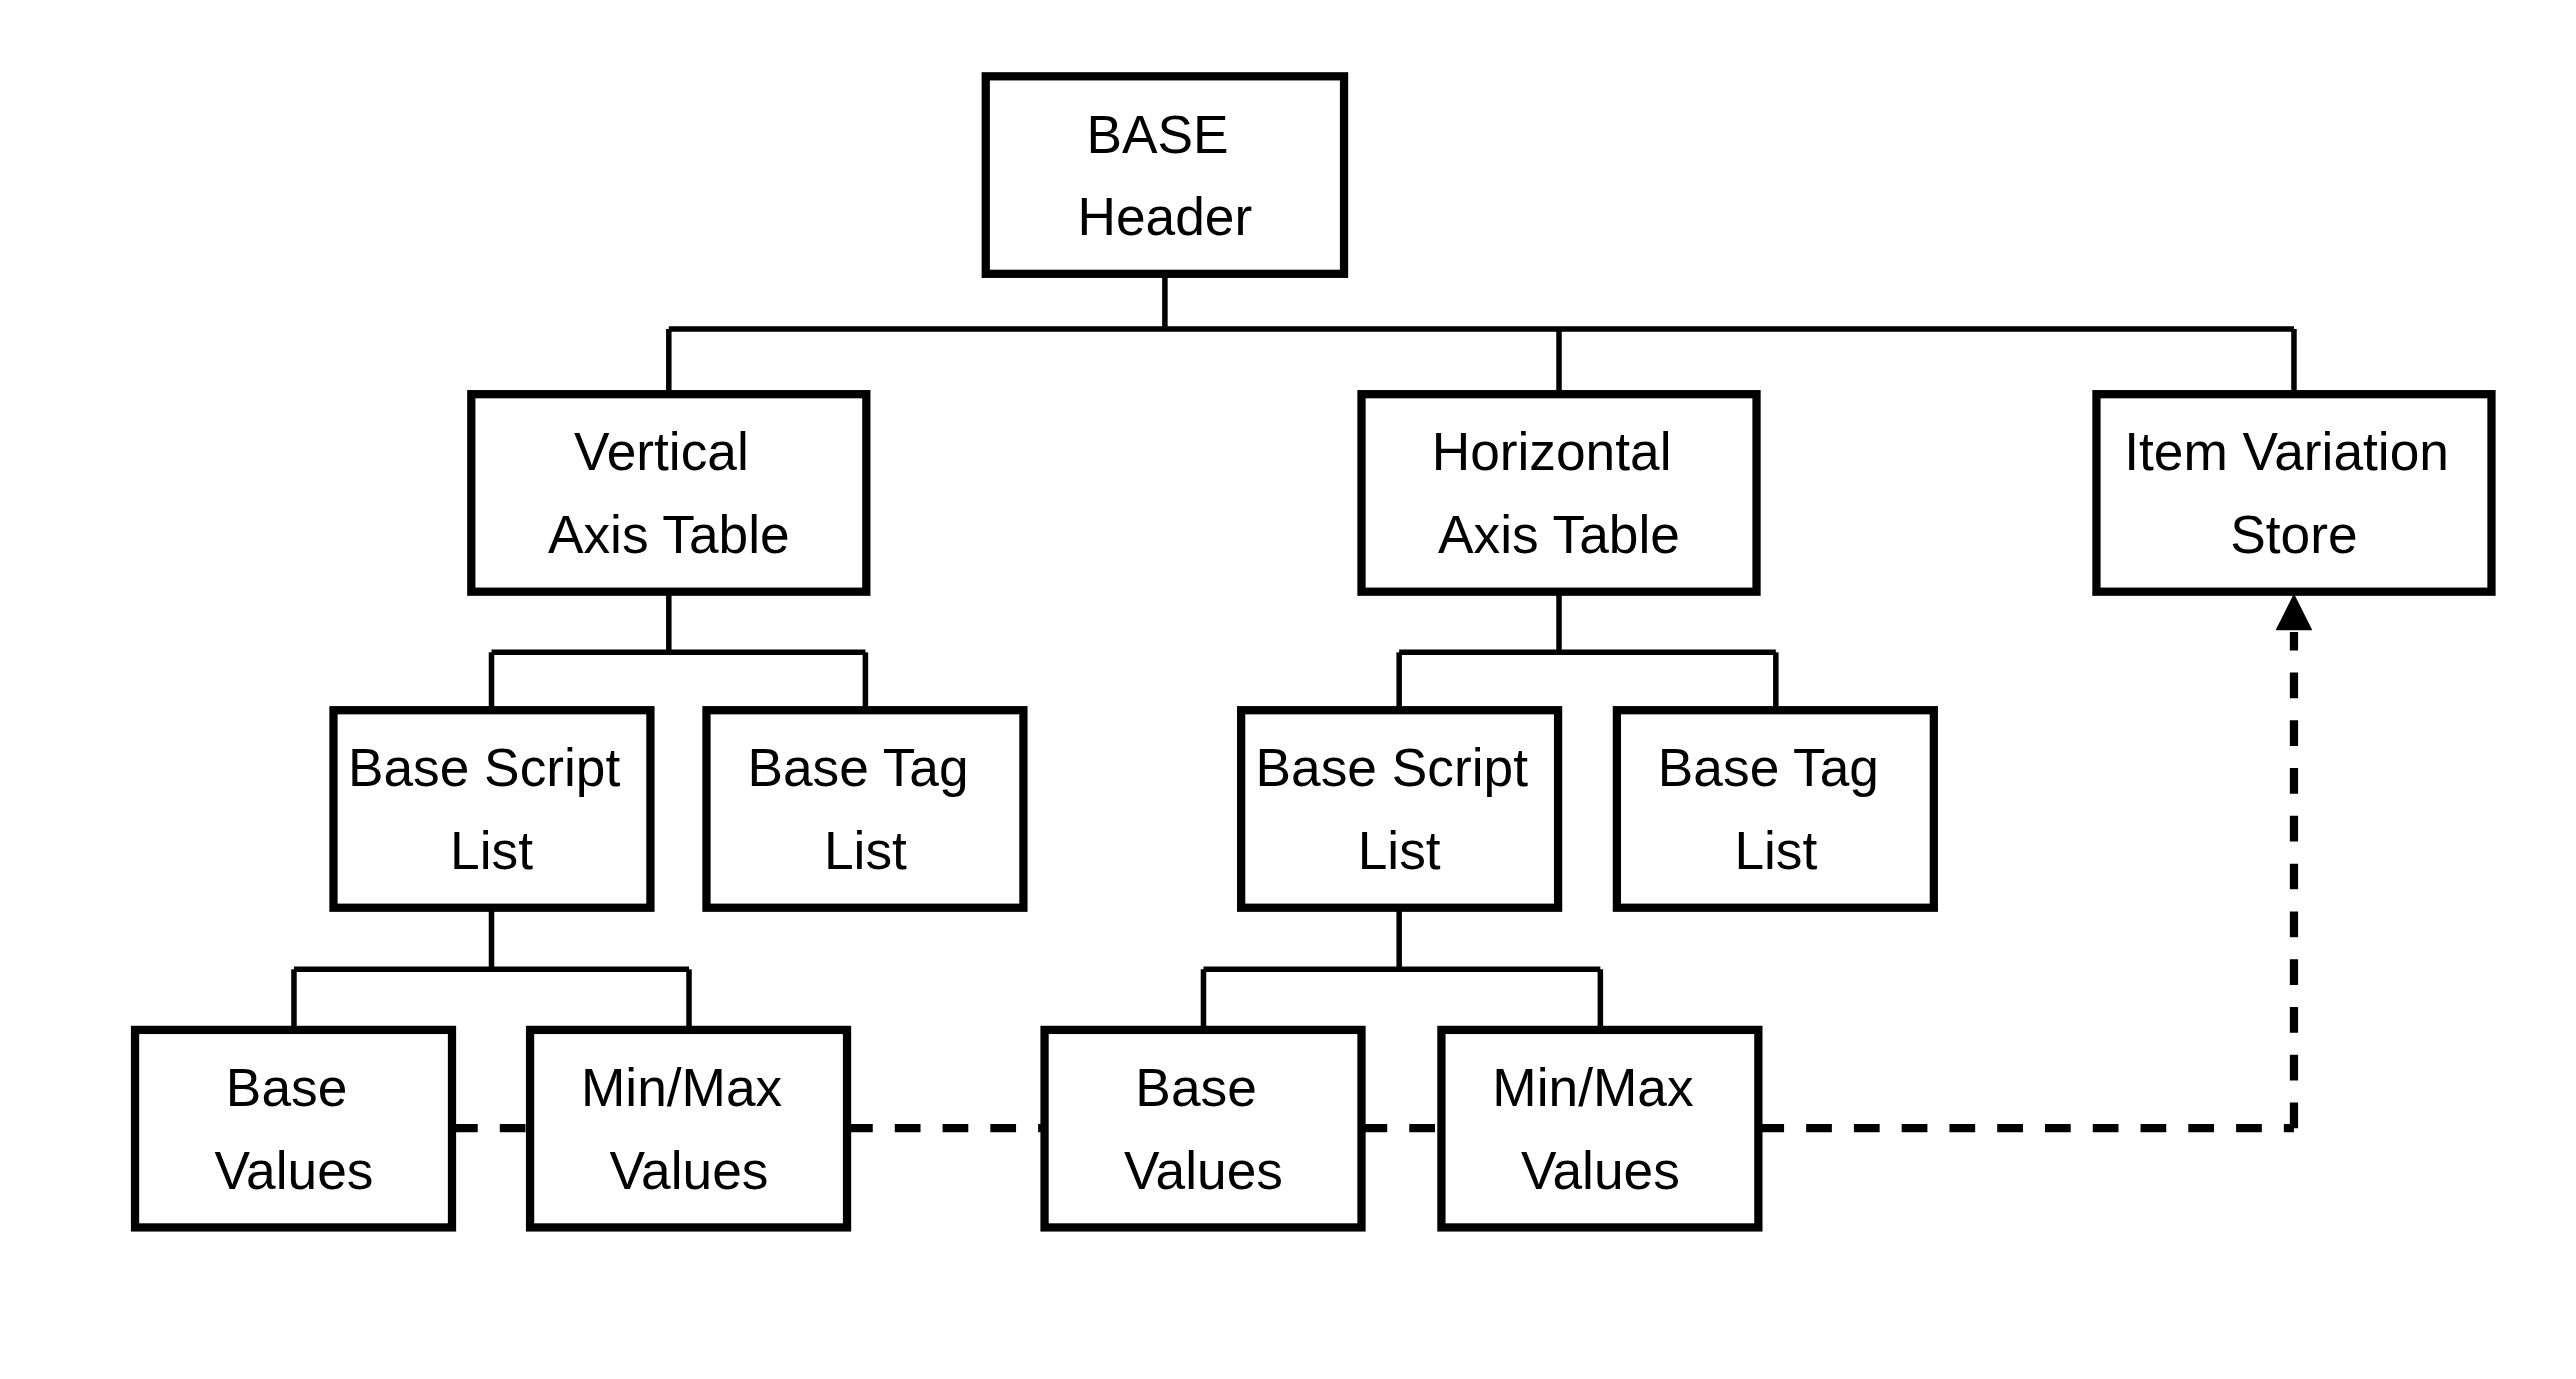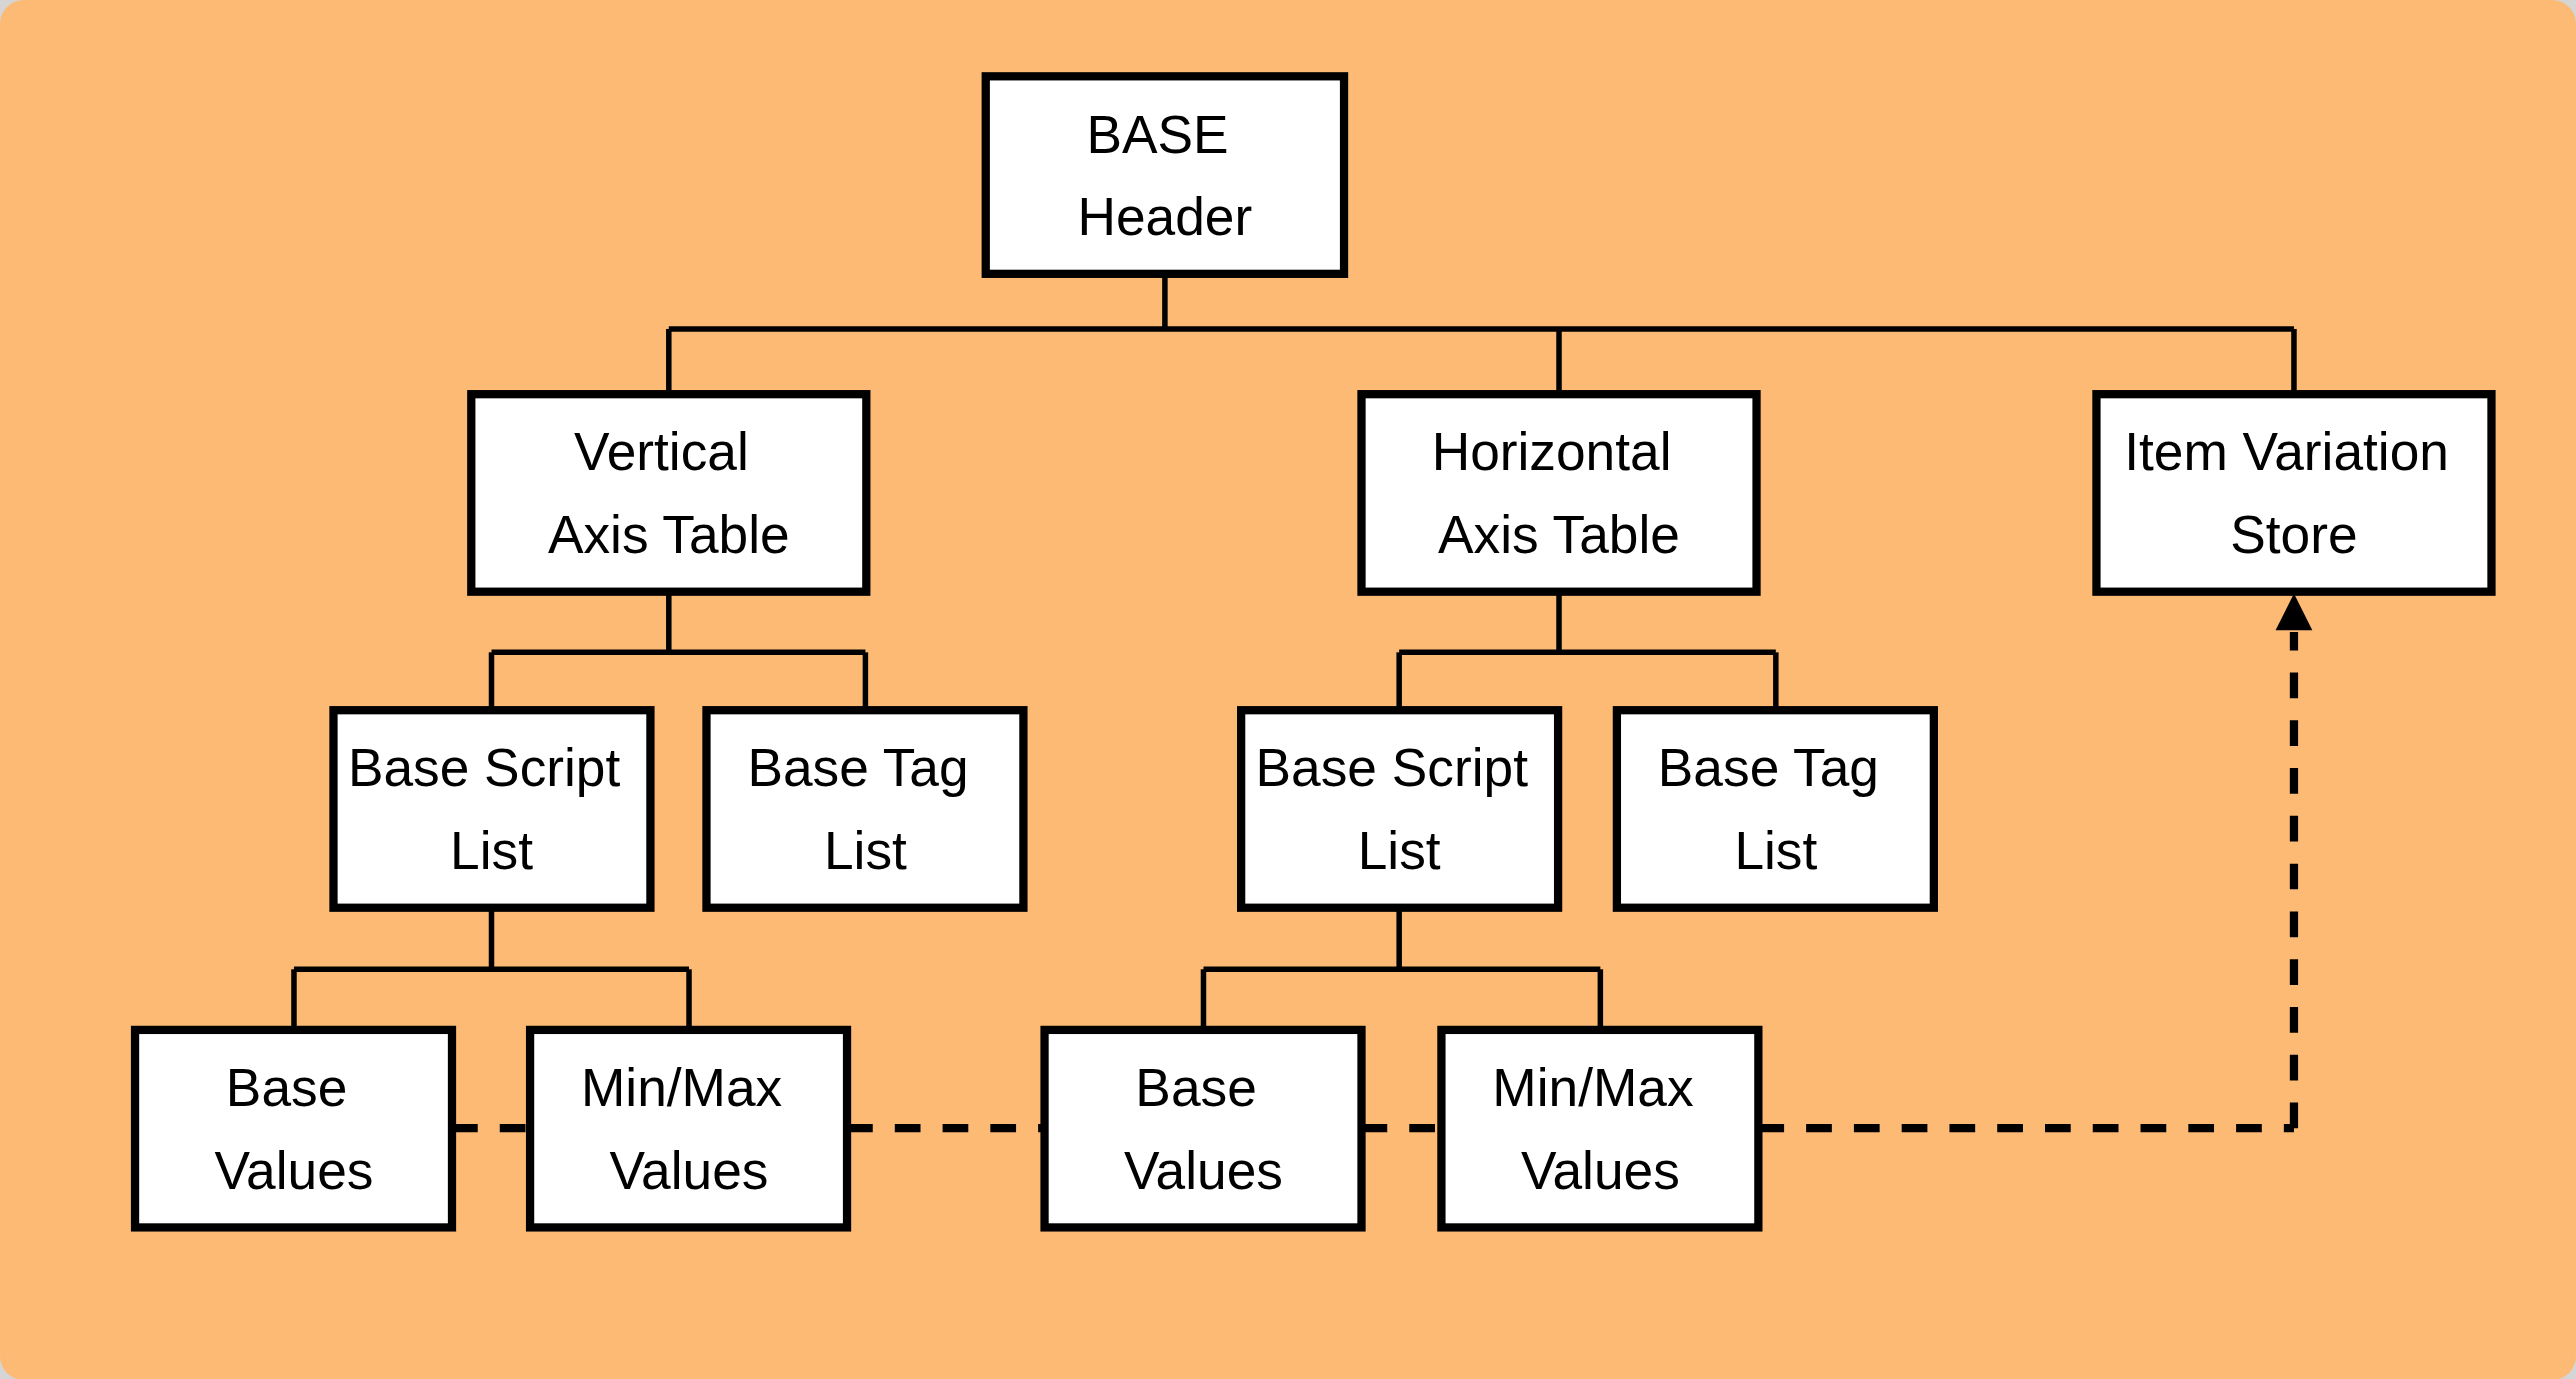--- a/index.html
+++ b/index.html
@@ -4,23 +4,22 @@
 <style>
   html, body {
     margin: 0;
     padding: 0;
     background: #d5d5d5;
   }
   .canvas {
     position: relative;
     width: 2576px;
     height: 1380px;
-    background: #fdba74;
+    background: #ffffff;
     font-family: "Liberation Sans", sans-serif;
-    border-radius: 24px;
   }
   svg { display: block; }
   .node-rect {
     fill: #ffffff;
     stroke: #000000;
     stroke-width: 9;
   }
   .node-label {
     fill: #000000;
     font-family: "Liberation Sans", sans-serif;

